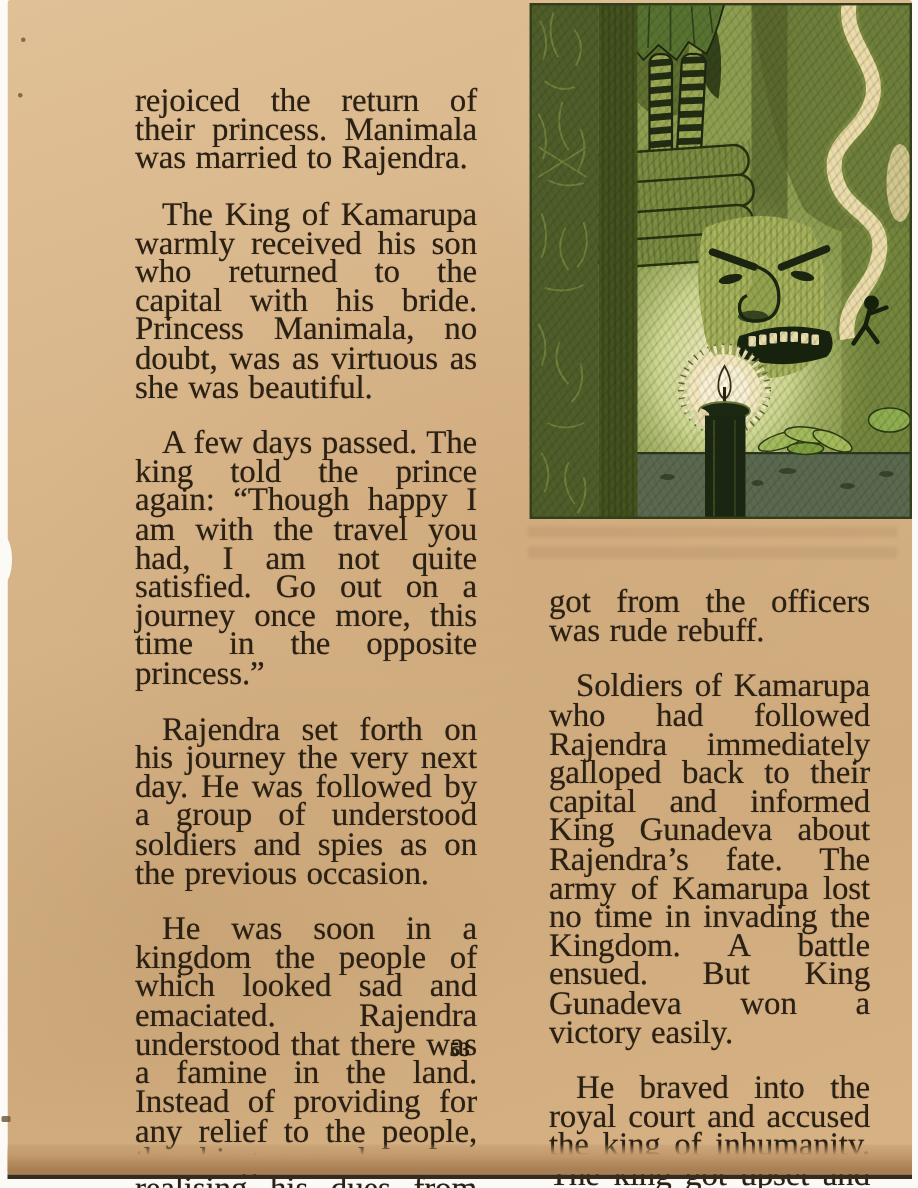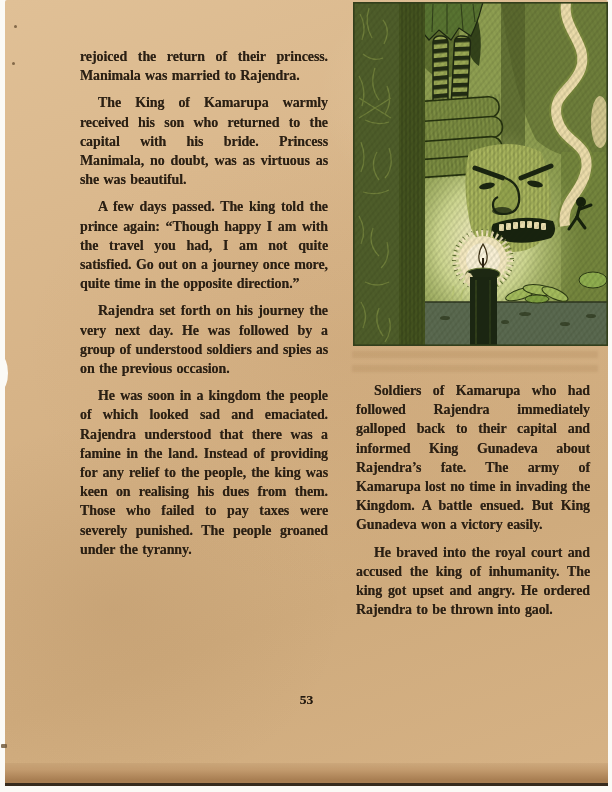--- a/index.html
+++ b/index.html
@@ -26,22 +26,22 @@
   .speck{position:absolute;width:3px;height:3px;border-radius:50%;background:#6b5436;opacity:.8;}
   .ghost{
     position:absolute;left:352px;top:351px;width:246px;height:21px;
     background:repeating-linear-gradient(180deg, rgba(130,90,45,0.12) 0 7px, transparent 7px 14px);
     filter:blur(1.2px);
   }
   .col{position:absolute;color:#2b2014;}
   .col-left{left:72px;top:39px;width:264px;}
   .col-right{left:348px;top:373px;width:250px;}
   .para{
-    margin:8px;text-align:justify;
-    font-size:14px;line-height:19.2px;font-weight:700;
+    margin:18px;text-align:justify;
+    font-size:22px;line-height:19.2px;font-weight:400;
     letter-spacing:-0.1px;word-spacing:1px;
     hyphens:auto;-webkit-hyphens:auto;
     text-shadow:0 0 0.6px rgba(43,32,20,0.55);
   }
   .para.indent{text-indent:18px;}
   .page-number{
     position:absolute;left:5px;top:692px;width:603px;text-align:center;
     font-size:13.5px;font-weight:700;color:#241a10;
     text-shadow:0 0 0.5px rgba(36,26,16,0.6);
   }
@@ -222,24 +222,25 @@
   <rect width="255" height="344" fill="url(#hatchA)" opacity="0.55"></rect>
   <rect width="255" height="344" fill="url(#hatchB)" opacity="0.4"></rect>
   <rect x="0.8" y="0.8" width="253.4" height="342.4" fill="none" stroke="#333f1c" stroke-width="1.6"></rect>
 </svg>
 
 <div class="ghost"></div>
 
 <div class="col col-left">
     <p class="para">rejoiced the return of their princess. Manimala was married to Rajendra.</p>
     <p class="para indent">The King of Kamarupa warmly received his son who returned to the capital with his bride. Princess Manimala, no doubt, was as virtuous as she was beautiful.</p>
-    <p class="para indent">A few days passed. The king told the prince again: “Though happy I am with the travel you had, I am not quite satisfied. Go out on a journey once more, quite time in the opposite direction.”</p>
+    <p class="para indent">A few days passed. The king told the prince again: “Though happy I am with the travel you had, I am not quite satisfied. Go out on a journey once more, this time in the opposite princess.”</p>
     <p class="para indent">Rajendra set forth on his journey the very next day. He was followed by a group of understood soldiers and spies as on the previous occasion.</p>
     <p class="para indent">He was soon in a kingdom the people of which looked sad and emaciated. Rajendra understood that there was a famine in the land. Instead of providing for any relief to the people, the king was keen on realising his dues from them. Those who failed to pay taxes were severely punished. The people groaned under the tyranny.</p>
   </div>
 <div class="col col-right">
+    <p class="para">got from the officers was rude rebuff.</p>
     <p class="para indent">Soldiers of Kamarupa who had followed Rajendra immediately galloped back to their capital and informed King Gunadeva about Rajendra’s fate. The army of Kamarupa lost no time in invading the Kingdom. A battle ensued. But King Gunadeva won a victory easily.</p>
     <p class="para indent">He braved into the royal court and accused the king of inhumanity. The king got upset and angry. He ordered Rajendra to be thrown into gaol.</p>
   </div>
 
 <div class="page-number">53</div>
 
 <div class="paper-edge"></div>
 
 </body></html>

